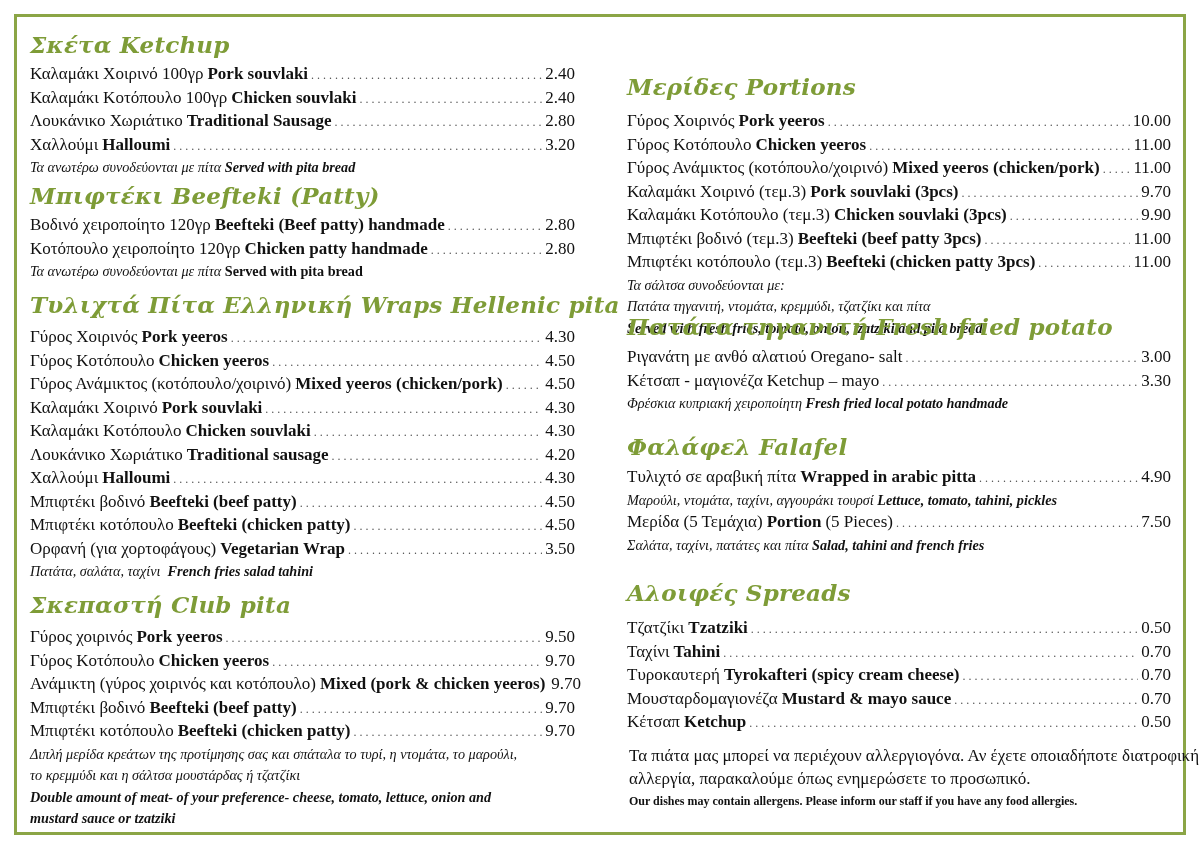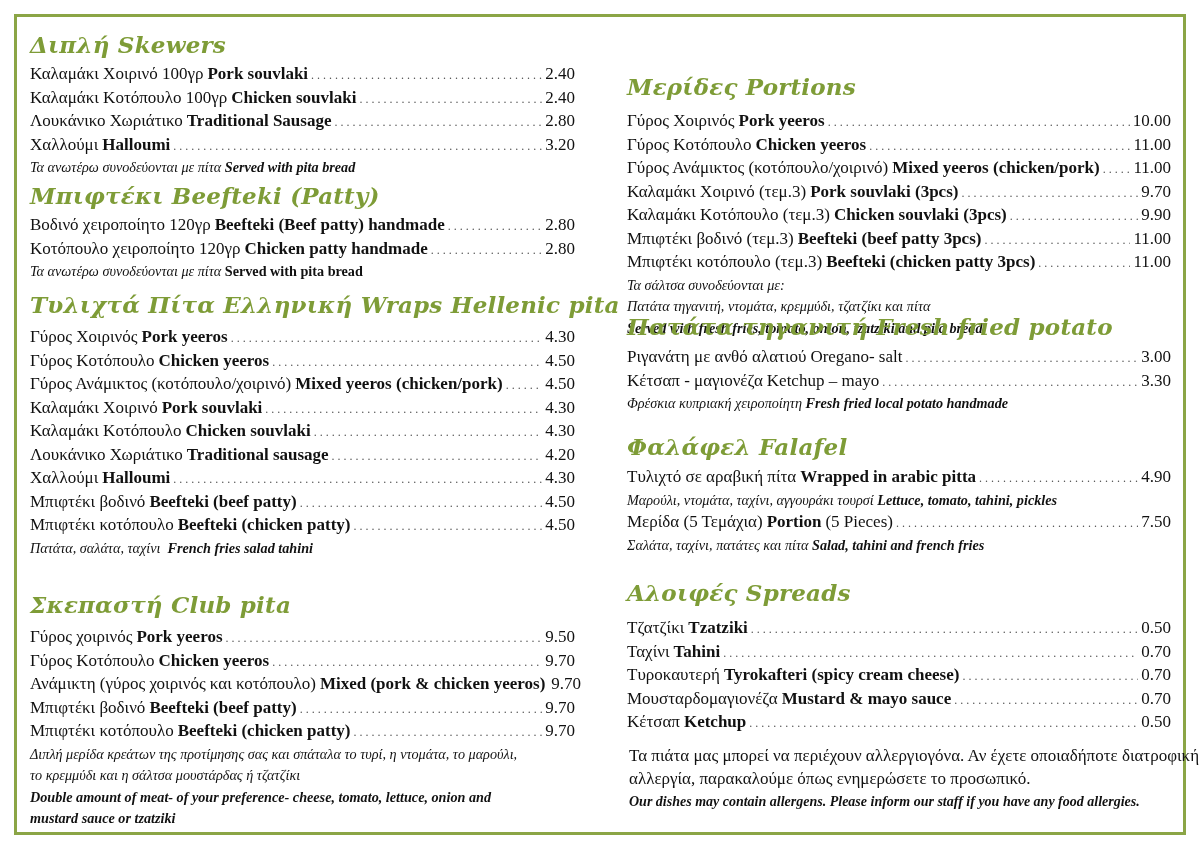--- a/index.html
+++ b/index.html
@@ -18,31 +18,31 @@
   .row .gr { flex: 0 0 auto; }
   .row .en { flex: 0 0 auto; font-weight: bold; margin-left: 4px; }
   .row .en.plain { font-weight: normal; }
   .row .dots { flex: 1 1 auto; overflow: hidden; margin: 0 3px; color: #555;
                letter-spacing: 2.6px; font-size: 12px; }
   .row .dots::before { content: ". . . . . . . . . . . . . . . . . . . . . . . . . . . . . . . . . . . . . . . . . . . . . . . . . . . . . . . . . . . . . . . . . . . . . . . . . . . . . . . . . . . . . . . . . . . . . . . . . . . . . . . . . . . . . . . . . . . . . . . . . . . . . . . . . . . . . . . . . ."; letter-spacing: 0; }
   .row .price { flex: 0 0 auto; text-align: right; }
   .note { font-size: 14.2px; line-height: 21.5px; font-style: italic; white-space: nowrap; }
   .note b { font-weight: bold; }
   .allergy { font-size: 17px; line-height: 23px; white-space: nowrap; }
-  .allergy.en { font-weight: bold; font-size: 14px; font-style: italic; }
+  .allergy.en { font-weight: bold; font-size: 12px; }
 </style>
 </head>
 <body>
 
 <div class="frame"></div>
 
 <div class="col left">
 
   <div style="position:absolute; top:30px; left:16px; width:545px;">
-    <h2 class="section-title">Διπλή Skewers</h2>
+    <h2 class="section-title">Σκέτα Ketchup</h2>
     <div style="margin-top:3px;">
       <div class="row">
           <span class="gr">Καλαμάκι Χοιρινό 100γρ</span>
           <span class="en">Pork souvlaki</span>
           <span class="dots"></span>
           <span class="price">2.40</span>
         </div>
       <div class="row">
           <span class="gr">Καλαμάκι Κοτόπουλο 100γρ</span>
           <span class="en">Chicken souvlaki</span>
@@ -133,20 +133,26 @@
           <span class="gr">Μπιφτέκι βοδινό</span>
           <span class="en">Beefteki (beef patty)</span>
           <span class="dots"></span>
           <span class="price">4.50</span>
         </div>
       <div class="row">
           <span class="gr">Μπιφτέκι κοτόπουλο</span>
           <span class="en">Beefteki (chicken patty)</span>
           <span class="dots"></span>
           <span class="price">4.50</span>
+        </div>
+      <div class="row">
+          <span class="gr">Ορφανή (για χορτοφάγους)</span>
+          <span class="en">Vegetarian Wrap</span>
+          <span class="dots"></span>
+          <span class="price">3.50</span>
         </div>
       <div class="note"><span>Πατάτα, σαλάτα, ταχίνι</span>&nbsp; <b>French fries salad tahini</b></div>
     </div>
   </div>
 
   <div style="position:absolute; top:590px; left:16px; width:545px;">
     <h2 class="section-title">Σκεπαστή  Club pita</h2>
     <div style="margin-top:6px;">
       <div class="row">
           <span class="gr">Γύρος χοιρινός</span>

